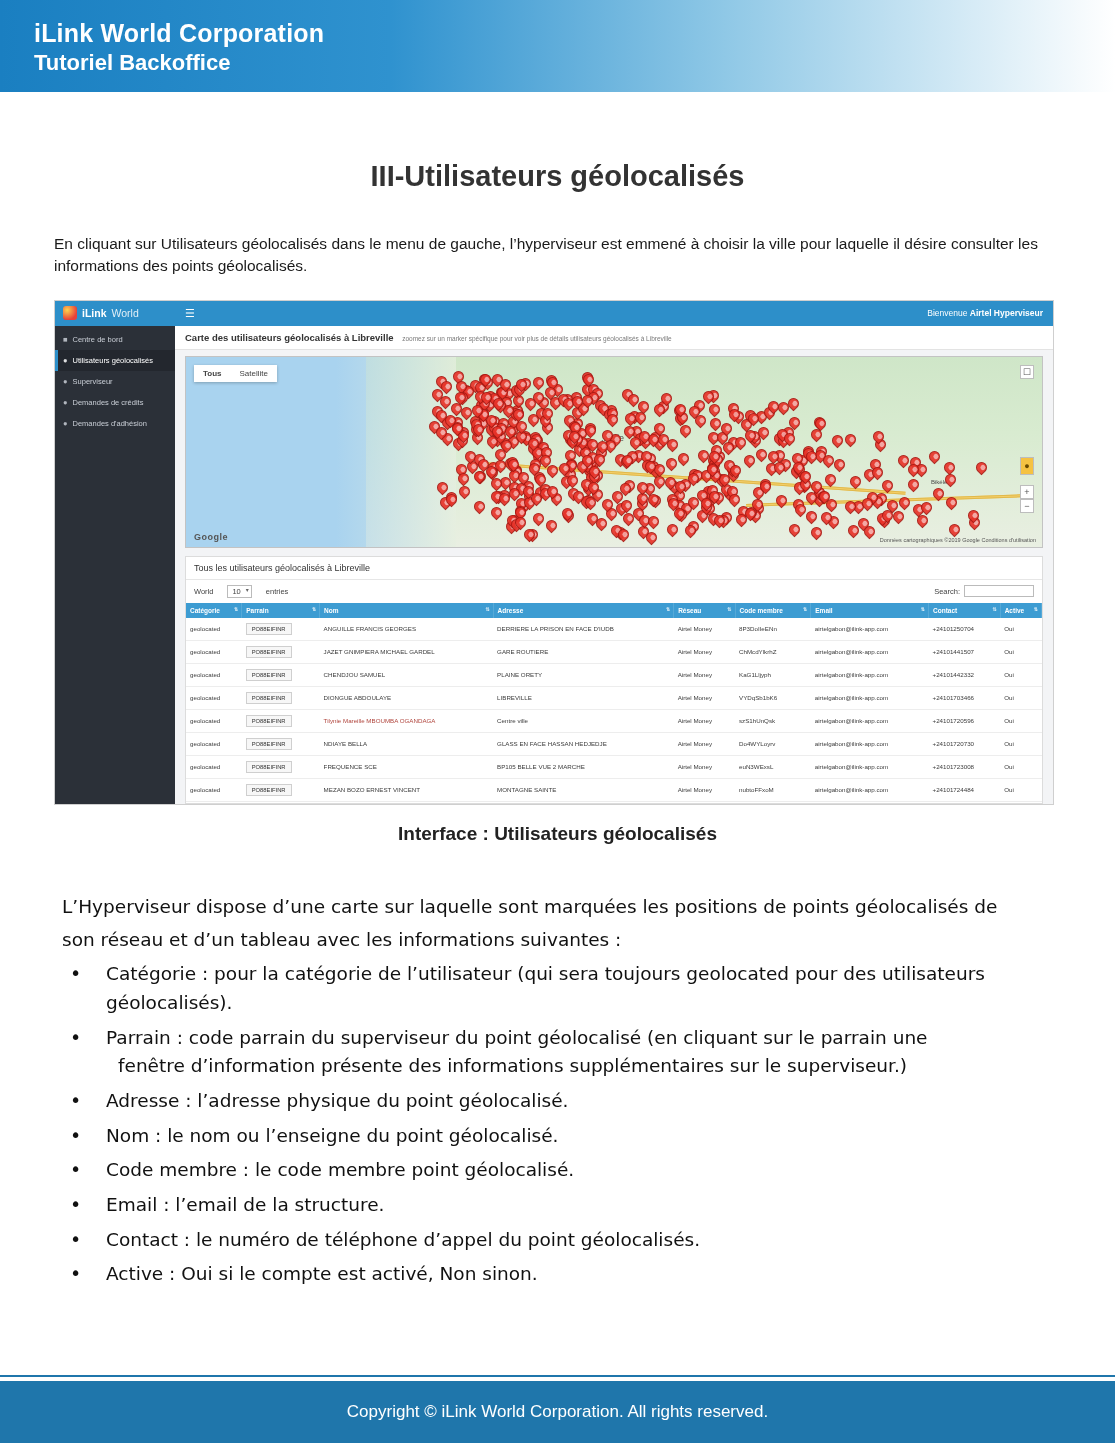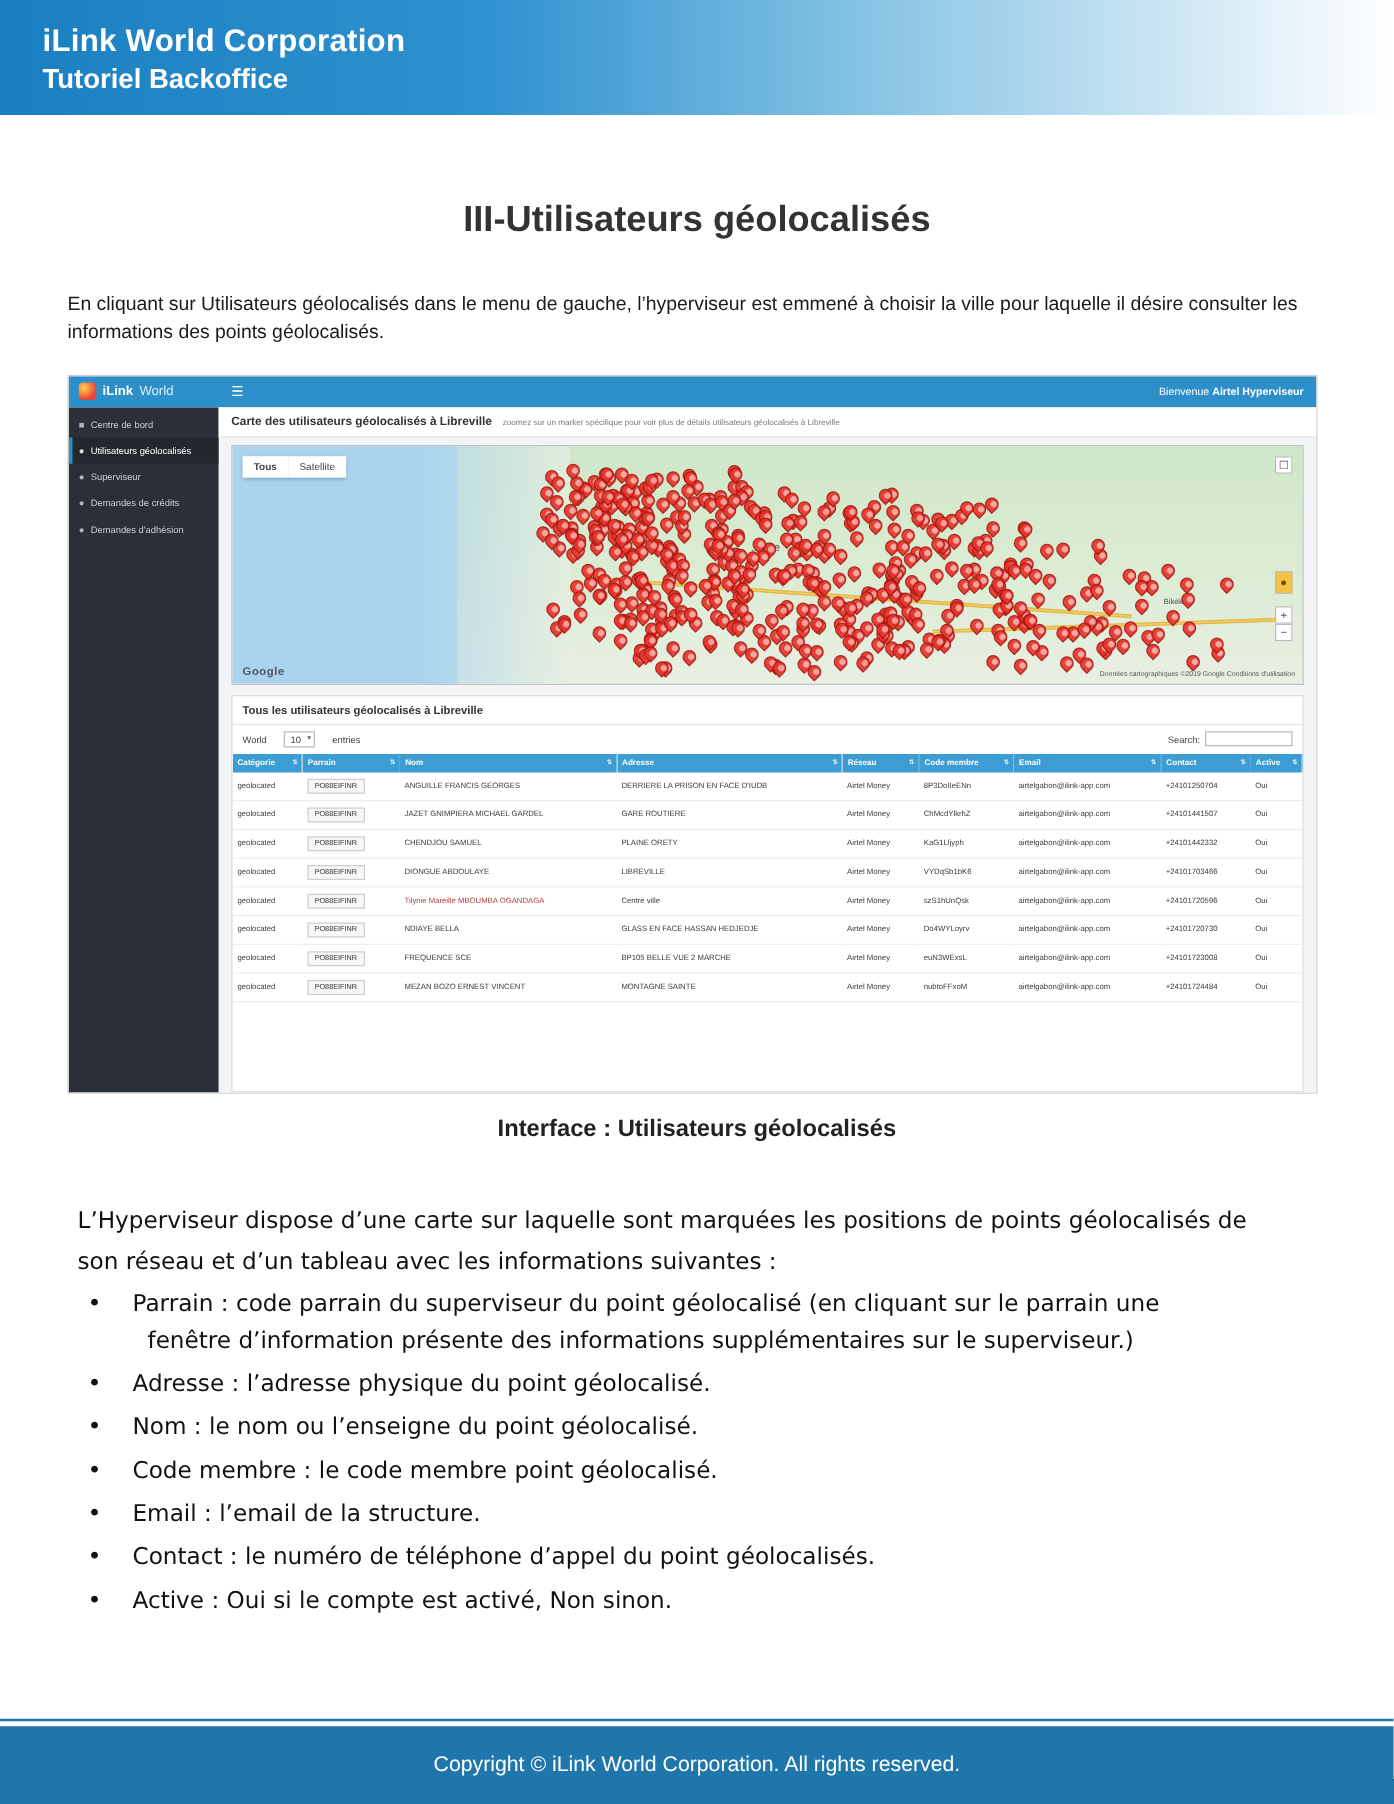--- a/index.html
+++ b/index.html
@@ -46,21 +46,21 @@
   p.intro {
     margin: 40px 0 0 0;
     font-size: 15.5px;
     line-height: 1.45;
     color: #1a1a1a;
   }
   
   .shot {
     margin: 22px 0 0 0;
     width: 1000px;
-    height: 575px;
+    height: 505px;
     border: 1px solid #cfcfcf;
     background: #ffffff;
     display: flex;
     flex-direction: column;
     overflow: hidden;
     position: relative;
   }
   .shot-topbar {
     height: 25px;
     background: #2d8fc9;
@@ -177,21 +177,21 @@
     background: #ffffff;
     border: 1px solid #dcdcdc;
     flex: 1;
     min-height: 0;
     display: flex;
     flex-direction: column;
   }
   .table-card .tc-head {
     padding: 6px 8px;
     font-size: 9px;
-    font-weight: bold;
+    font-weight: normal;
     border-bottom: 1px solid #e6e6e6;
     color: #333;
   }
   .tools {
     display: flex; align-items: center; padding: 5px 8px; font-size: 7.5px; color:#444;
   }
   .tools .sel-box {
     border:1px solid #bbb; padding: 1px 10px 1px 4px; margin: 0 14px; background:#fff; position:relative;
   }
   .tools .sel-box::after{ content:"▾"; position:absolute; right:2px; top:0px; font-size:6px; color:#666;}
@@ -979,20 +979,21 @@
       </div>
     </div>
   </div>
 
   <div class="caption">Interface : Utilisateurs géolocalisés</div>
 
   <div class="desc">
     <div class="lead">L’Hyperviseur dispose d’une carte sur laquelle sont marquées les positions de points géolocalisés de</div>
     <div class="lead">son réseau et d’un tableau avec les informations suivantes :</div>
     <ul class="bullets" id="bullet-list">
+        <li><span>Catégorie : pour la catégorie de l’utilisateur (qui sera toujours geolocated pour des utilisateurs géolocalisés).</span></li>
         <li><span>Parrain : code parrain du superviseur du point géolocalisé (en cliquant sur le parrain une</span><span class="cont">fenêtre d’information présente des informations supplémentaires sur le superviseur.)</span></li>
         <li><span>Adresse : l’adresse physique du point géolocalisé.</span></li>
         <li><span>Nom : le nom ou l’enseigne du point géolocalisé.</span></li>
         <li><span>Code membre : le code membre point géolocalisé.</span></li>
         <li><span>Email : l’email de la structure.</span></li>
         <li><span>Contact : le numéro de téléphone d’appel du point géolocalisés.</span></li>
         <li><span>Active : Oui si le compte est activé, Non sinon.</span></li>
       </ul>
   </div>
 

